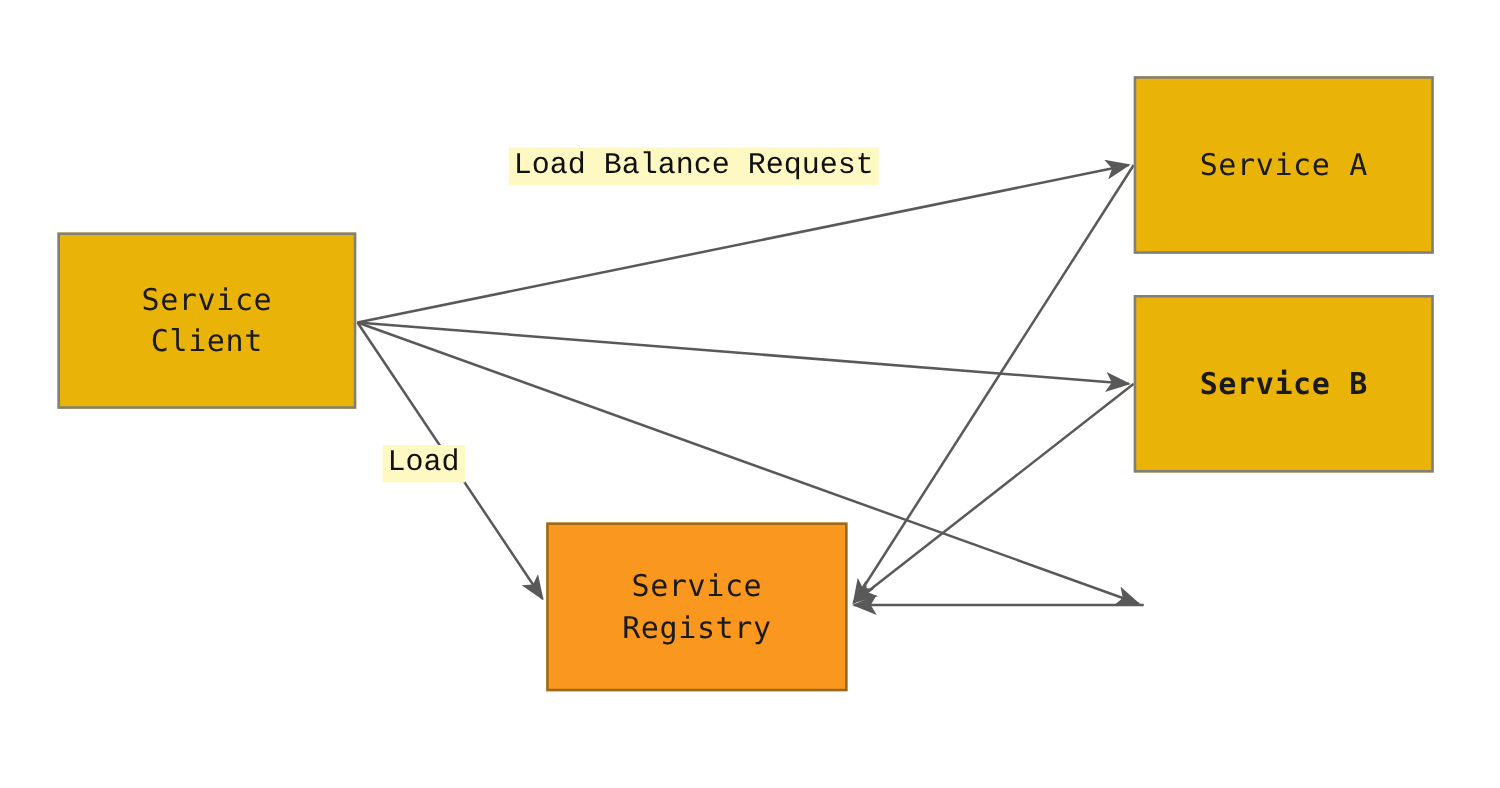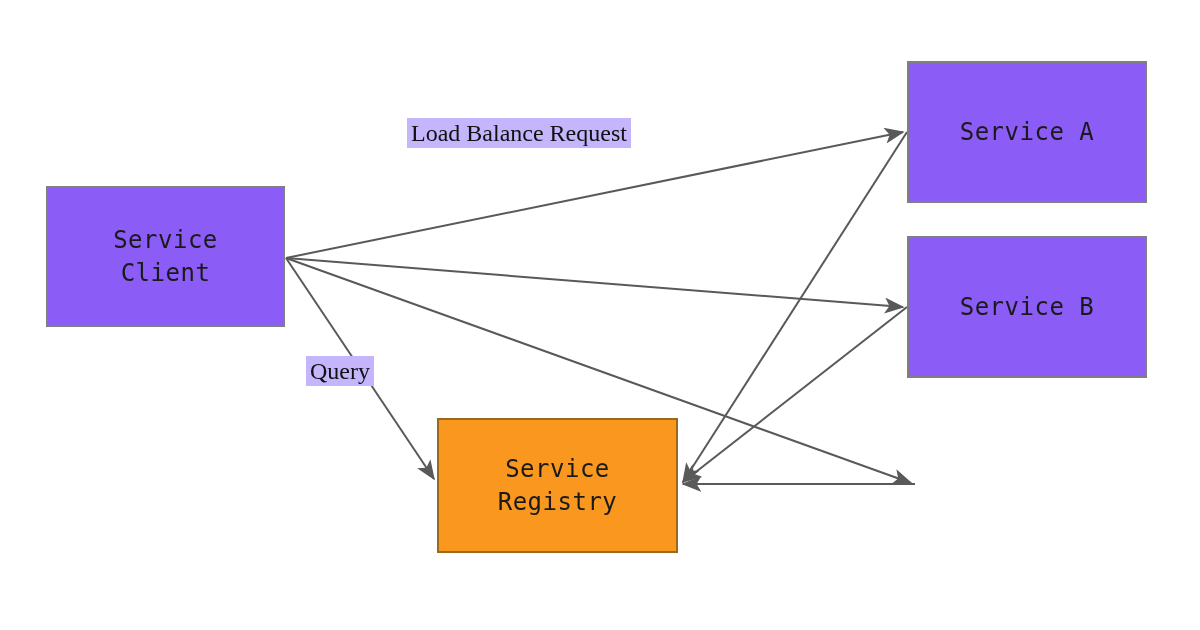--- a/index.html
+++ b/index.html
@@ -35,40 +35,40 @@
     justify-content: center;
     text-align: center;
     font-family: "DejaVu Sans Mono", "Liberation Mono", monospace;
     font-size: 24px;
     line-height: 33px;
     letter-spacing: 0.5px;
     white-space: pre-line;
     z-index: 3;
   }
   .node-gray {
-    background: #8b5cf6;
+    background: #eab308;
     border: 2px solid #7f7f7f;
     color: #1a1a1a;
   }
   .node-orange {
     background: #f9971e;
     border: 2px solid #9a6a1c;
     color: #1a1a1a;
   }
   .node-label {
     display: block;
     white-space: pre-line;
   }
   .edge-label {
     position: absolute;
-    font-family: Liberation Serif, serif;
+    font-family: Liberation Mono, monospace;
     font-size: 24px;
     line-height: 28px;
     color: #111111;
-    background: #c4b5fd;
+    background: #fef9c3;
     padding: 1px 4px;
     white-space: nowrap;
     z-index: 4;
   }
   #label-load-balance-request {
     left: 407px;
     top: 118px;
   }
   #label-query {
     left: 306px;
@@ -113,23 +113,23 @@
 
   <div class="node node-orange" id="node-service-registry" style="left:437px; top:418px; width:241px; height:135px;">
     <span class="node-label">Service
 Registry</span>
   </div>
 
   <div class="node node-gray" id="node-service-a" style="left:907px; top:61px; width:240px; height:142px;">
     <span class="node-label">Service A</span>
   </div>
 
-  <div class="node node-gray" id="node-service-b" style="left:907px; top:236px; width:240px; height:142px;">
+  <div class="node node-gray" id="node-service-b" style="left:907px; top:236px; width:240px; height:142px;font-weight:bold;">
     <span class="node-label">Service B</span>
   </div>
 
 
   <div class="edge-label" id="label-load-balance-request">Load Balance Request</div>
 
-  <div class="edge-label" id="label-query">Query</div>
+  <div class="edge-label" id="label-query">Load</div>
 
 
 </div>
 
 </body></html>

